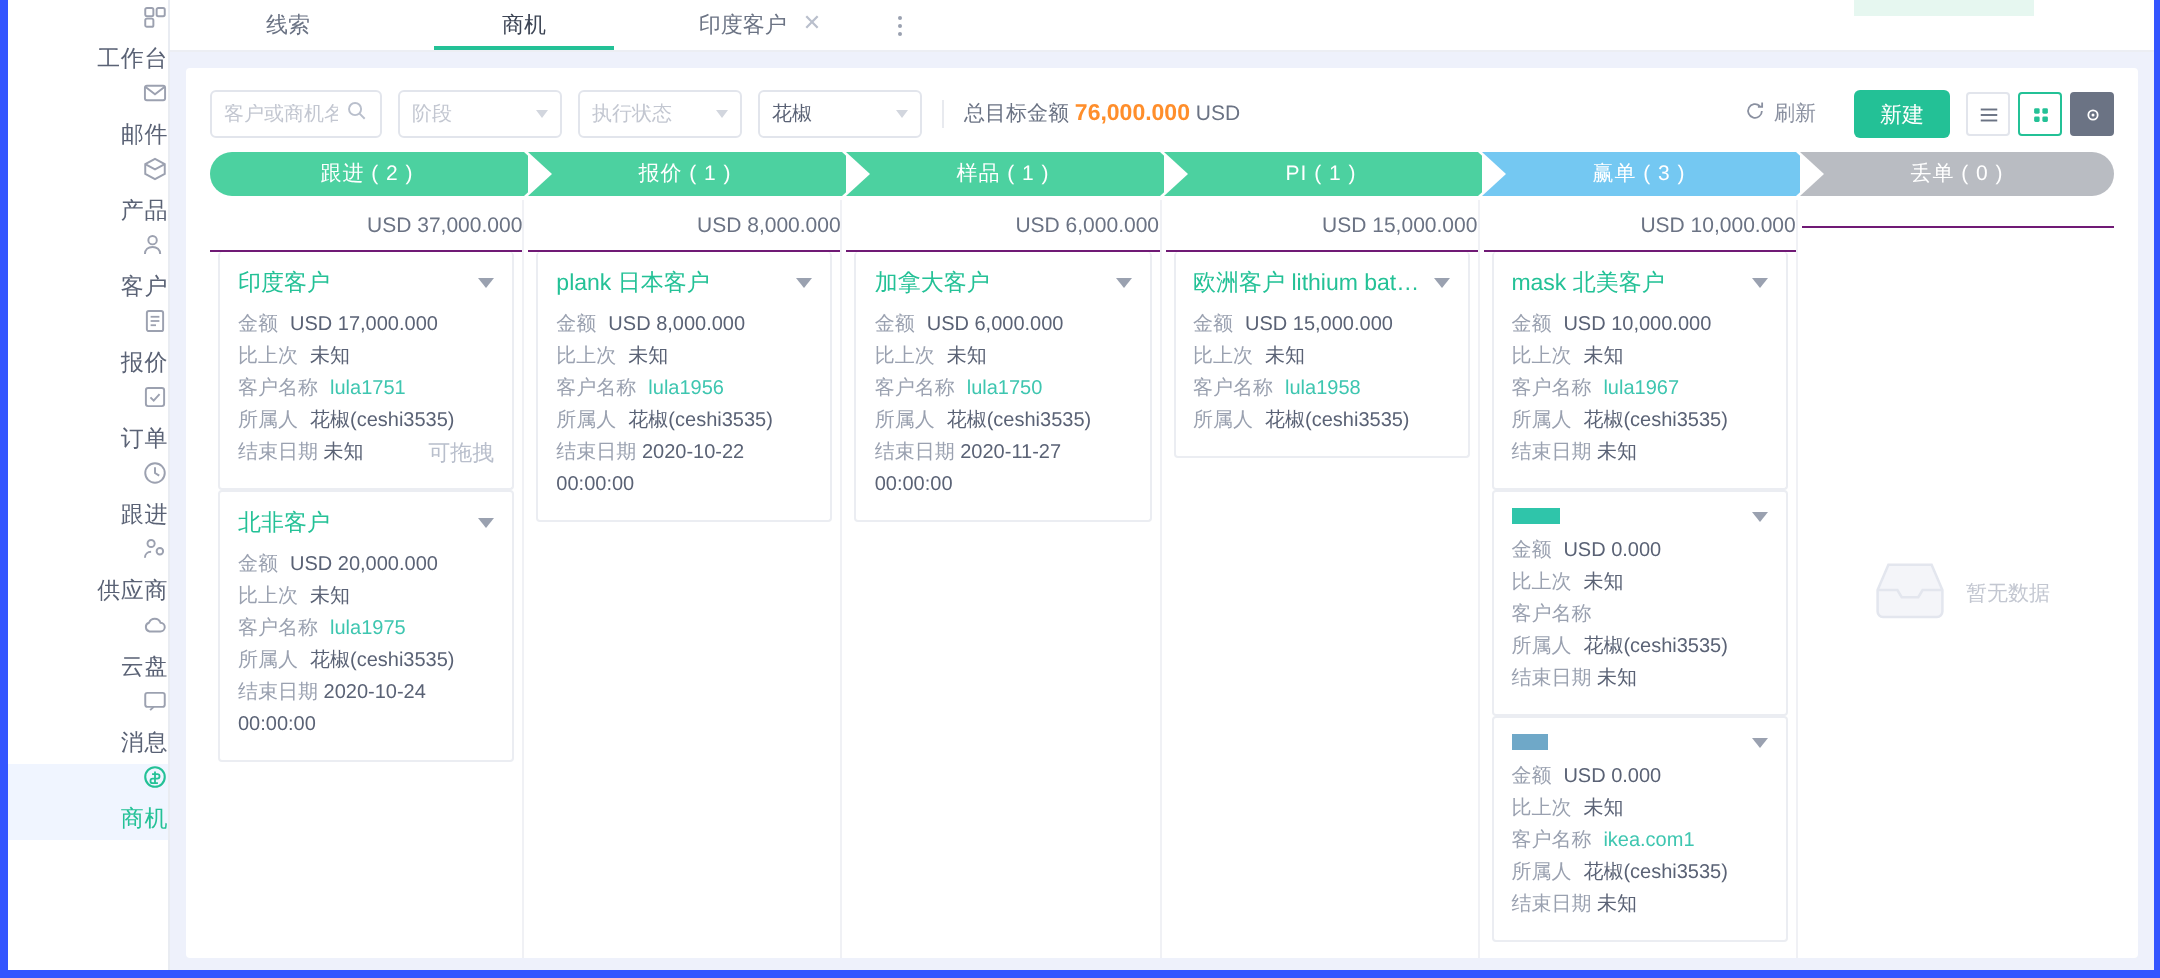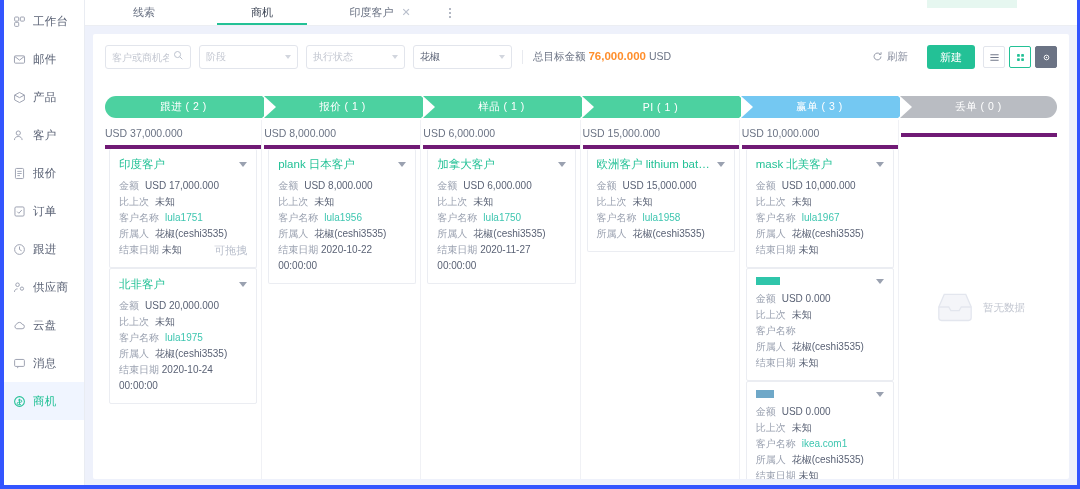--- a/index.html
+++ b/index.html
@@ -9,22 +9,22 @@
     font-size: 12px;
     background:#ffffff;
     color:#303133;
   }
   .app { position:relative; width:1080px; height:489px; display:flex; background:#fff;
          border-left:4px solid #3355ff; border-bottom:4px solid #3355ff; border-right:3px solid #3355ff;}
 
   
   .sidebar { width:81px; flex:0 0 81px; background:#ffffff; border-right:1px solid #e9ecf2;
              padding-top:2px; }
-  .side-item { display:flex; align-items:center; gap:7px; height:38px; padding-left:9px;
-               color:#596município; color:#5a6275; font-size:11.5px; cursor:pointer; }
+  .side-item { display:flex; align-items:flex-end; gap:7px; height:38px; padding-left:9px;
+               color:#596município; color:#5a6275; font-size:11.5px; cursor:pointer;flex-direction:column; }
   .side-item .ic { width:13px; height:13px; flex:0 0 13px; position:relative; opacity:.75;}
   .side-item.active { background:#f0f5ff; color:#23c196; }
   .side-item.active .ic { opacity:1; }
   .side-label { white-space:nowrap; letter-spacing:.3px; }
   .ic svg { width:13px; height:13px; display:block; }
 
   
   .main { flex:1; display:flex; flex-direction:column; min-width:0; background:#eef1fb; }
 
   
@@ -51,21 +51,21 @@
 
   
   .toolbar { display:flex; align-items:center; height:28px; gap:8px; flex:0 0 auto;
              padding-bottom:2px;}
   .search { width:86px; height:24px; border:1px solid #e2e5ec; border-radius:3px;
             display:flex; align-items:center; padding:0 6px; gap:4px; background:#fff;}
   .search input { border:0; outline:0; font-size:10px; width:100%; color:#5a6275;
                   font-family:inherit; background:transparent;}
   .search input::placeholder { color:#c3c7d1; }
   .mag { flex:0 0 11px; }
-  .sel { width:99px; height:24px; border:1px solid #e2e5ec; border-radius:3px;
+  .sel { width:82px; height:24px; border:1px solid #e2e5ec; border-radius:3px;
          display:flex; align-items:center; justify-content:space-between; padding:0 6px;
          font-size:10px; color:#c3c7d1; background:#fff; cursor:pointer;}
   .sel.filled { color:#5a6275; }
   .caret { width:0; height:0; border-left:3.5px solid transparent; border-right:3.5px solid transparent;
            border-top:4px solid #d2d6de; }
   .divline { width:1px; height:14px; background:#e8eaef; margin:0 2px; }
   .target { font-size:10.5px; color:#6b7384; white-space:nowrap; }
   .target b { color:#ff8e2b; font-size:11.5px; font-weight:bold; }
   .spacer { flex:1; }
   .refresh { display:flex; align-items:center; gap:4px; font-size:10.5px; color:#8a90a0;
@@ -74,21 +74,21 @@
              border-radius:3px; display:flex; align-items:center; cursor:pointer; border:0;
              font-family:inherit;margin-left:11px;}
   .iconbtn { width:22px; height:22px; border:1px solid #e2e5ec; border-radius:2px;
              display:flex; align-items:center; justify-content:center; cursor:pointer;
              background:#fff; }
   .iconbtn.on { border-color:#23c196; }
   .iconbtn.dark { background:#6b7384; border-color:#6b7384; }
   .btn-group { display:flex; gap:4px; }
 
   
-  .stages { display:flex; gap:2px; margin-top:24px; flex:0 0 auto; }
+  .stages { display:flex; gap:2px; margin-top:4px; flex:0 0 auto; }
   .stage { flex:1 1 0; height:22px; position:relative; display:flex; align-items:center;
            justify-content:center; color:#fff; font-size:10.5px; letter-spacing:.5px;
            background:#4cd1a0; min-width:0; }
   .stage:first-child { border-radius:11px 0 0 11px; }
   .stage:last-child { border-radius:0 11px 11px 0; }
   .stage.win { background:#74c8f2; }
   .stage.lose { background:#b9bcc2; }
   .stage:not(:last-child):after {
      content:""; position:absolute; right:-12px; top:0; width:0; height:0; z-index:2;
      border-top:11px solid transparent; border-bottom:11px solid transparent;
@@ -98,22 +98,22 @@
   .stage:not(:first-child):before {
      content:""; position:absolute; left:0px; top:0; width:0; height:0; z-index:3;
      border-top:11px solid transparent; border-bottom:11px solid transparent;
      border-left:12px solid #ffffff; }
 
   
   .board { display:flex; gap:2px; flex:1; min-height:0; margin-top:2px; }
   .col { flex:1 1 0; min-width:0; display:flex; flex-direction:column;
          border-right:1px solid #f0f1f5; }
   .col:last-child { border-right:0; }
-  .col-sum { text-align:left; font-size:10.5px; color:#6b7384; padding:7px 0 6px 0;
-             border-bottom:4px solid #701a75; flex:0 0 auto;}
+  .col-sum { text-align:right; font-size:10.5px; color:#6b7384; padding:7px 0 6px 0;
+             border-bottom:1px solid #701a75; flex:0 0 auto;}
   .col-body { flex:1; overflow:hidden; padding:0 4px; }
   .card { border:1px solid #ebedf2; border-top:0; border-radius:2px; margin:0 0 0 0;
           padding:8px 9px 9px 9px; background:#fff; position:relative; cursor:pointer;}
   .card + .card { border-top:1px solid #ebedf2; }
   .card-title { display:flex; align-items:center; justify-content:space-between;
                 gap:6px; margin-bottom:6px; }
   .ct-text { color:#23c196; font-size:11.5px; white-space:nowrap; overflow:hidden;
              text-overflow:ellipsis; }
   .ct-redact { height:8px; width:24px; background:#2fc5aa; display:inline-block; }
   .ct-redact.d2 { width:18px; background:#6fa8c8; }

